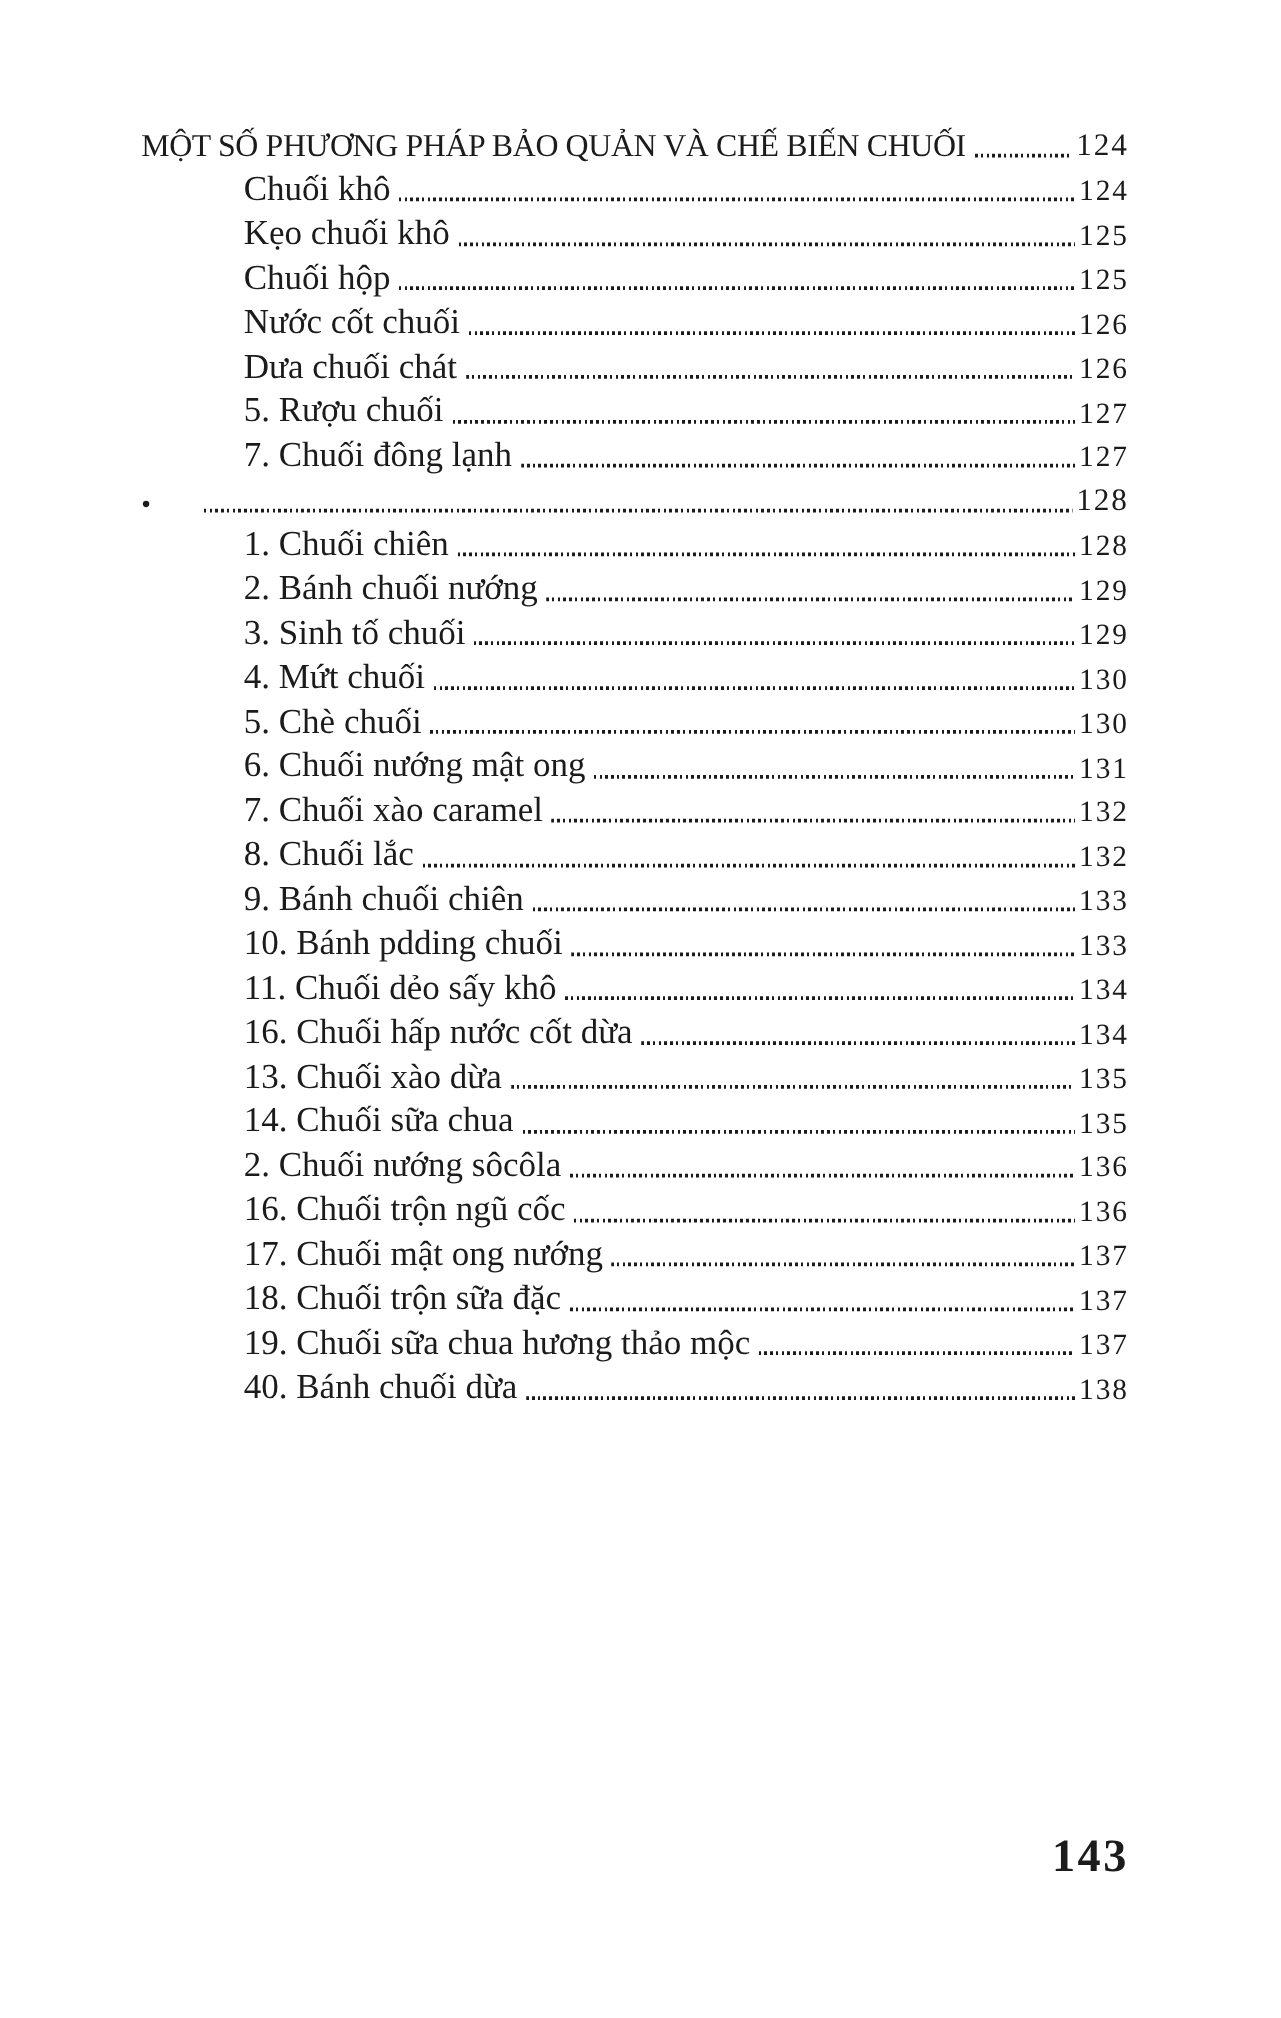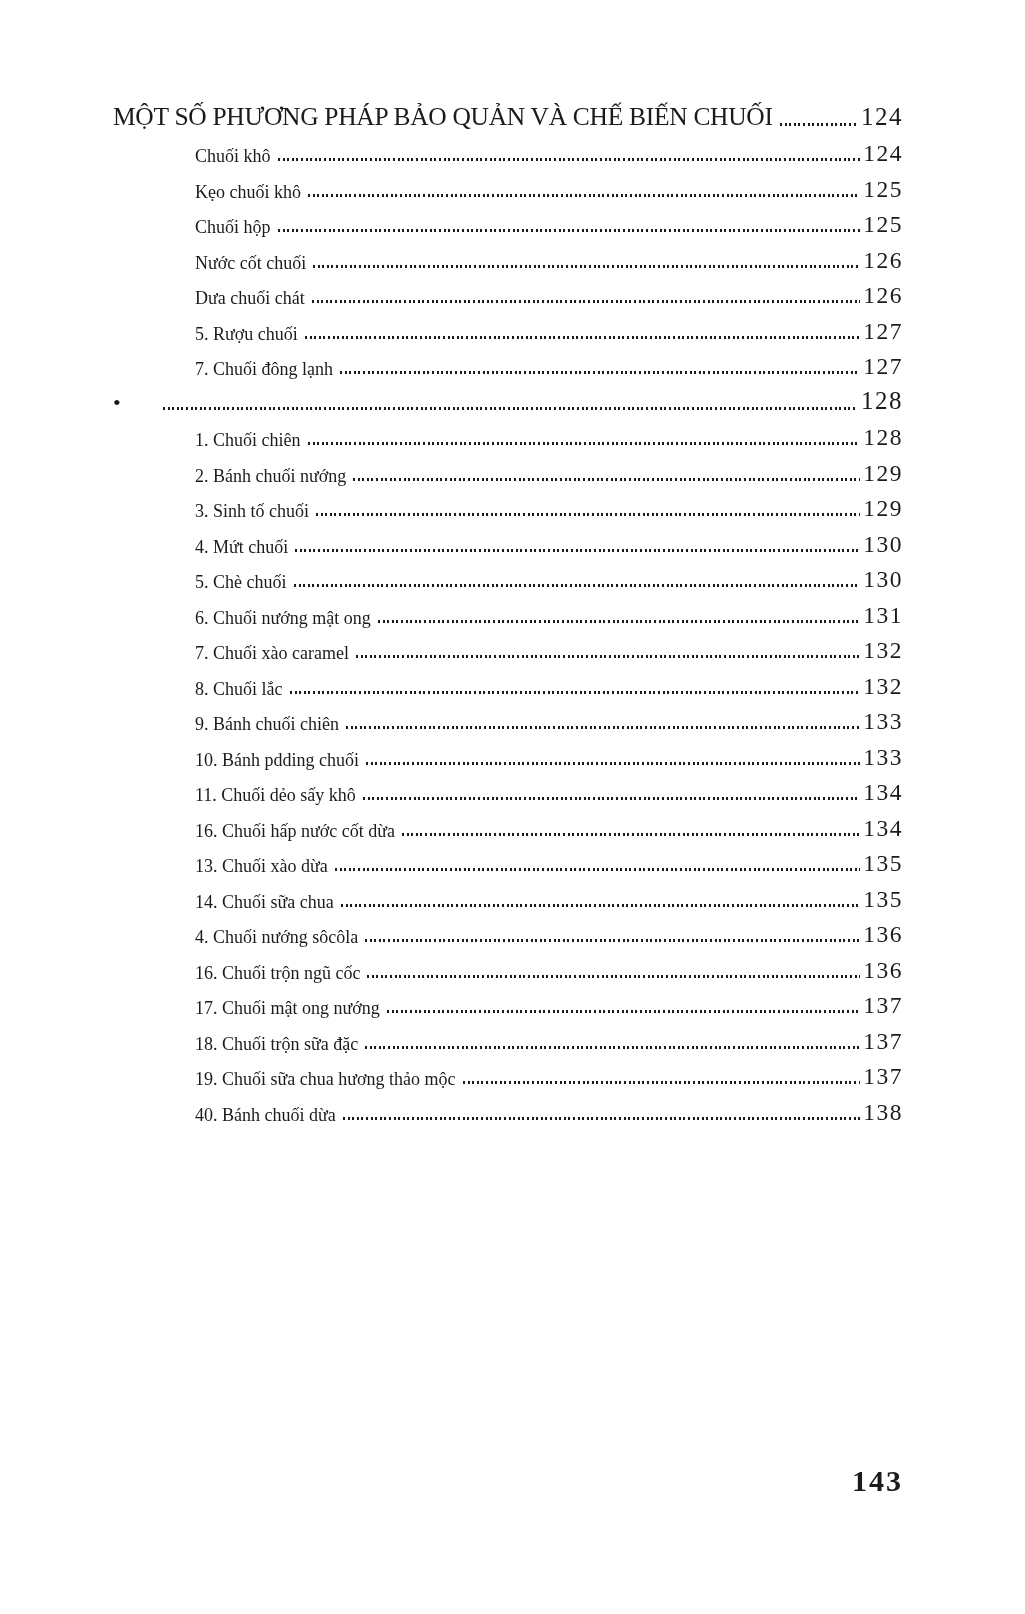--- a/index.html
+++ b/index.html
@@ -21,21 +21,21 @@
     align-items: flex-end;
     height: 35.5px;
   }
   .row span { line-height: 1.05; white-space: nowrap; }
   .header-row .label {
     font-size: 25.5px;
     letter-spacing: -0.3px;
   }
   .header-row .pnum { font-size: 25px; }
   .item { padding-left: 82px; }
-  .item .label { font-size: 18px; margin-top: 15px; }
+  .item .label { font-size: 28px; margin-top: 15px; }
   .pnum {
     font-size: 23.5px;
     letter-spacing: 1.5px;
   }
   .dots {
     flex: 1 1 auto;
     height: 3px;
     align-self: flex-end;
     margin: 0 3px 5px 7px;
     background-image: repeating-linear-gradient(to right, #1b1b1b 0 2px, transparent 2px 4.6px);
@@ -44,21 +44,21 @@
   .bullet-glyph {
     width: 43px;
     font-size: 22px;
     flex: 0 0 auto;
   }
   .footer-num {
     position: absolute;
     top: 1464px;
     right: 122px;
     font-weight: bold;
-    font-size: 30px;
+    font-size: 37px;
     letter-spacing: 2px;
   }
 </style>
 </head>
 <body>
 
 <div class="toc">
 
   <div class="row header-row">
     <span class="label">MỘT SỐ PHƯƠNG PHÁP BẢO QUẢN VÀ CHẾ BIẾN CHUỐI</span>
@@ -172,21 +172,21 @@
     <span class="label">13. Chuối xào dừa</span>
     <span class="dots"></span>
     <span class="pnum">135</span>
   </div>
   <div class="row item">
     <span class="label">14. Chuối sữa chua</span>
     <span class="dots"></span>
     <span class="pnum">135</span>
   </div>
   <div class="row item">
-    <span class="label">4. Chuối nướng sôcôla</span>
+    <span class="label">2. Chuối nướng sôcôla</span>
     <span class="dots"></span>
     <span class="pnum">136</span>
   </div>
   <div class="row item">
     <span class="label">16. Chuối trộn ngũ cốc</span>
     <span class="dots"></span>
     <span class="pnum">136</span>
   </div>
   <div class="row item">
     <span class="label">17. Chuối mật ong nướng</span>

